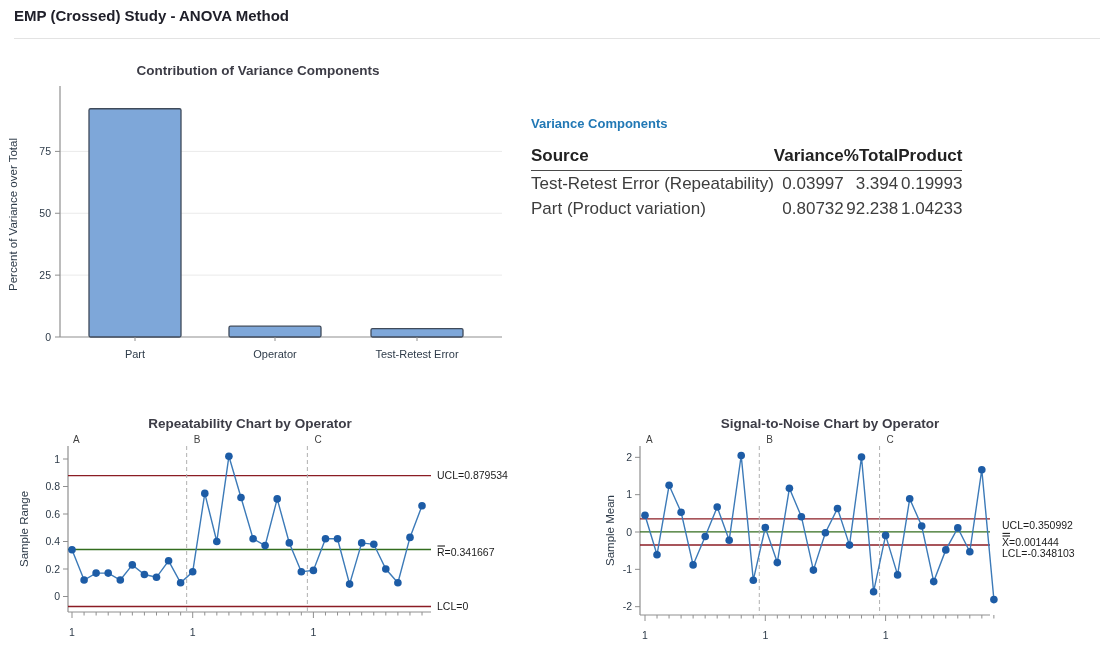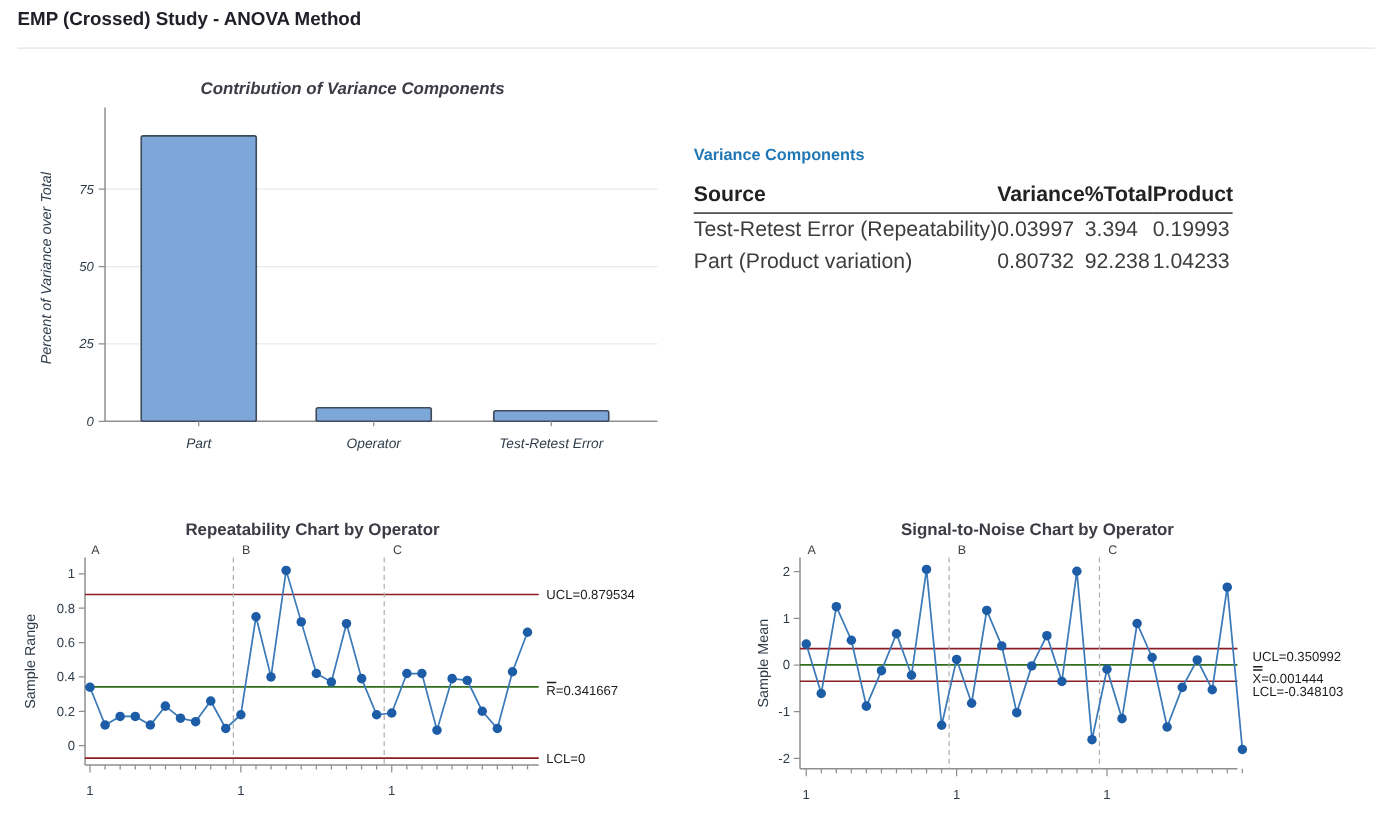--- a/index.html
+++ b/index.html
@@ -1,40 +1,40 @@
 <!DOCTYPE html>
 <html><head>
 <meta charset="utf-8">
 <style>
   html,body{margin:0;padding:0;background:#ffffff;}
   .page{position:relative;width:1100px;height:652px;background:#fff;overflow:hidden;
         font-family:"Liberation Sans",sans-serif;padding-left:40px;}
   .page-title{position:absolute;left:14px;top:7px;font-size:15px;font-weight:700;color:#20202a;}
   .divider{position:absolute;left:14px;right:12px;top:38px;border-top:1px solid #e3e3e3;height:0;}
   .fig{position:absolute;margin:0;padding:0;}
-  .table-panel{position:absolute;left:555px;top:116px;}
+  .table-panel{position:absolute;left:531px;top:116px;}
   .panel-title{margin:0 0 13px 0;font-size:13px;font-weight:600;color:#2178b5;}
   .vc-table{border-collapse:collapse;font-size:17px;color:#3d3d3d;table-layout:fixed;}
   .vc-table th{font-weight:600;color:#222;border-bottom:1.5px solid #4a4a4a;padding:2px 0 4px 0;white-space:nowrap;}
   .vc-table td{padding:3px 0 2px 0;white-space:nowrap;}
   .vc-table .c-src{width:168px;text-align:left;}
-  .vc-table .c-num{}
+  .vc-table .c-num{text-align:right;}
   .vc-table .w-var{width:62px;}
   .vc-table .w-pct{width:52px;}
   .vc-table .w-std{width:58px;}
   svg text{font-family:"Liberation Sans",sans-serif;}
 </style>
 </head>
 <body>
 
 <div class="page">
   <div class="page-title">EMP (Crossed) Study - ANOVA Method</div>
   <div class="divider"></div>
 
-  <figure id="bar-fig" class="fig" style="left:24px;top:52px;font-style:italic;"><svg width="540" height="318">
+  <figure id="bar-fig" class="fig" style="left:0;top:52px;"><svg width="540" height="318">
         <text x="258" y="23" fill="#3c3c46" font-size="13.5" text-anchor="middle" font-weight="600">Contribution of Variance Components</text>
         <line x1="60" x2="502" y1="223.13131313131314" y2="223.13131313131314" stroke="#eaeaea" stroke-width="1"></line>
         <line x1="60" x2="502" y1="161.26262626262627" y2="161.26262626262627" stroke="#eaeaea" stroke-width="1"></line>
         <line x1="60" x2="502" y1="99.3939393939394" y2="99.3939393939394" stroke="#eaeaea" stroke-width="1"></line>
         <line x1="60" x2="60" y1="34" y2="285" stroke="#8f8f8f" stroke-width="1.2"></line>
         <line x1="60" x2="502" y1="285" y2="285" stroke="#8f8f8f" stroke-width="1.2"></line>
         <line x1="55" x2="60" y1="285" y2="285" stroke="#8f8f8f"></line>
         <text x="51" y="288.5" fill="#2e3b49" font-size="10.5" text-anchor="end">0</text>
         <line x1="55" x2="60" y1="223.13131313131314" y2="223.13131313131314" stroke="#8f8f8f"></line>
         <text x="51" y="226.63131313131314" fill="#2e3b49" font-size="10.5" text-anchor="end">25</text>

